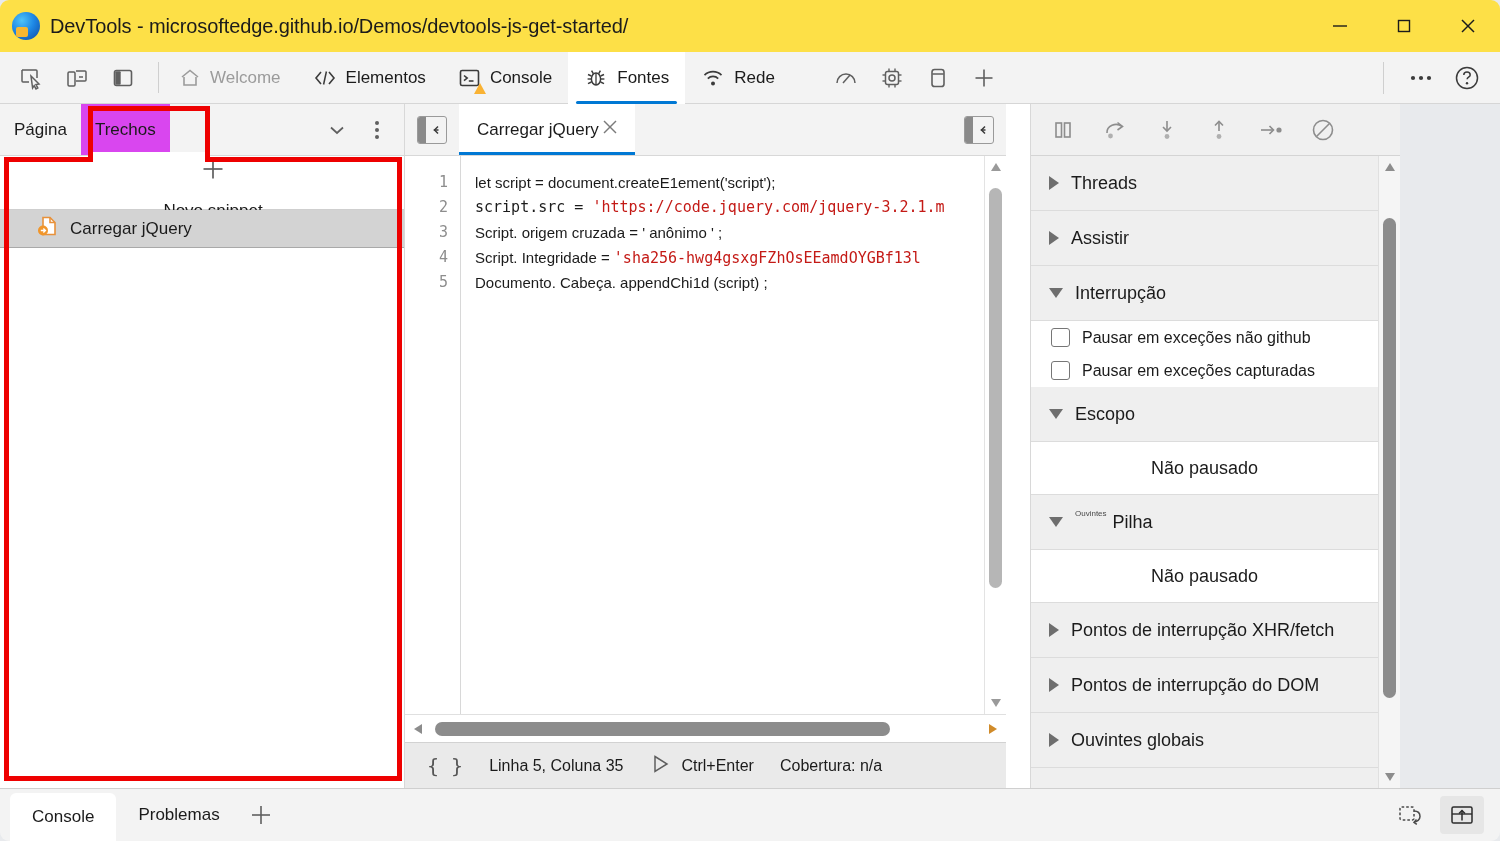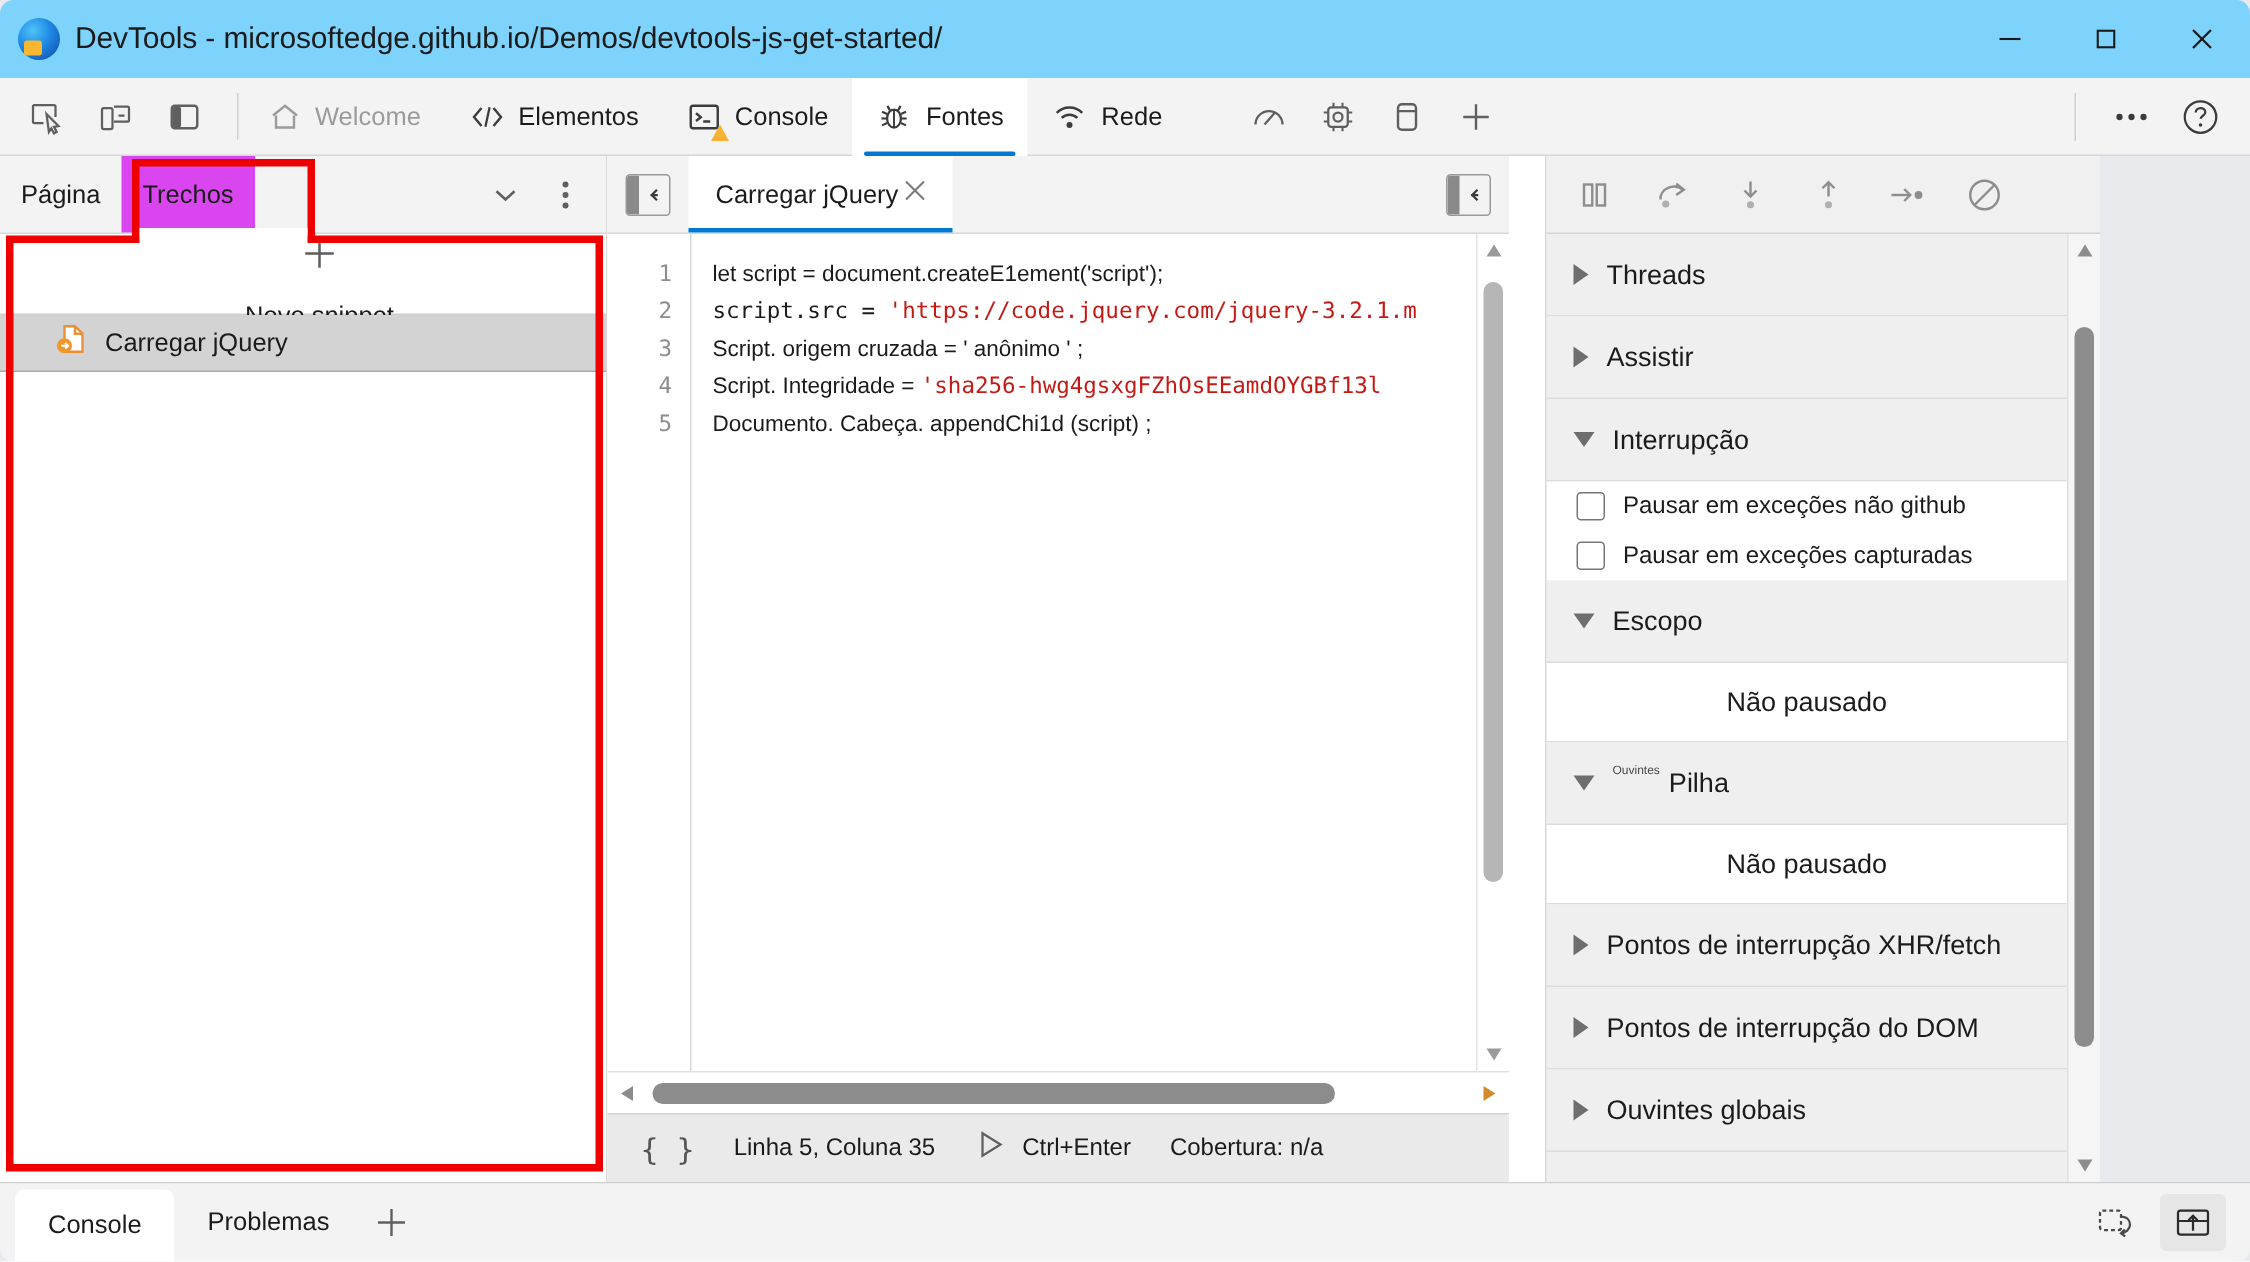--- a/index.html
+++ b/index.html
@@ -11,21 +11,21 @@
   }
   #app {
     position: relative;
     width: 1500px; height: 841px;
     background: #e8eaed;
   }
 
   
   .titlebar {
     position: absolute; left: 0; top: 0; width: 1500px; height: 52px;
-    background: #7dd3fc;
+    background: #fde047;
     display: flex; align-items: center;
     border-top-left-radius: 9px; border-top-right-radius: 9px;
   }
   .titlebar-icon {
     width: 28px; height: 28px; margin-left: 12px; margin-right: 10px;
     border-radius: 50%;
     background: radial-gradient(circle at 35% 30%, #4fc3f7 0%, #1e88e5 45%, #0d47a1 100%);
     position: relative; flex: none;
   }
   .titlebar-icon::after {

